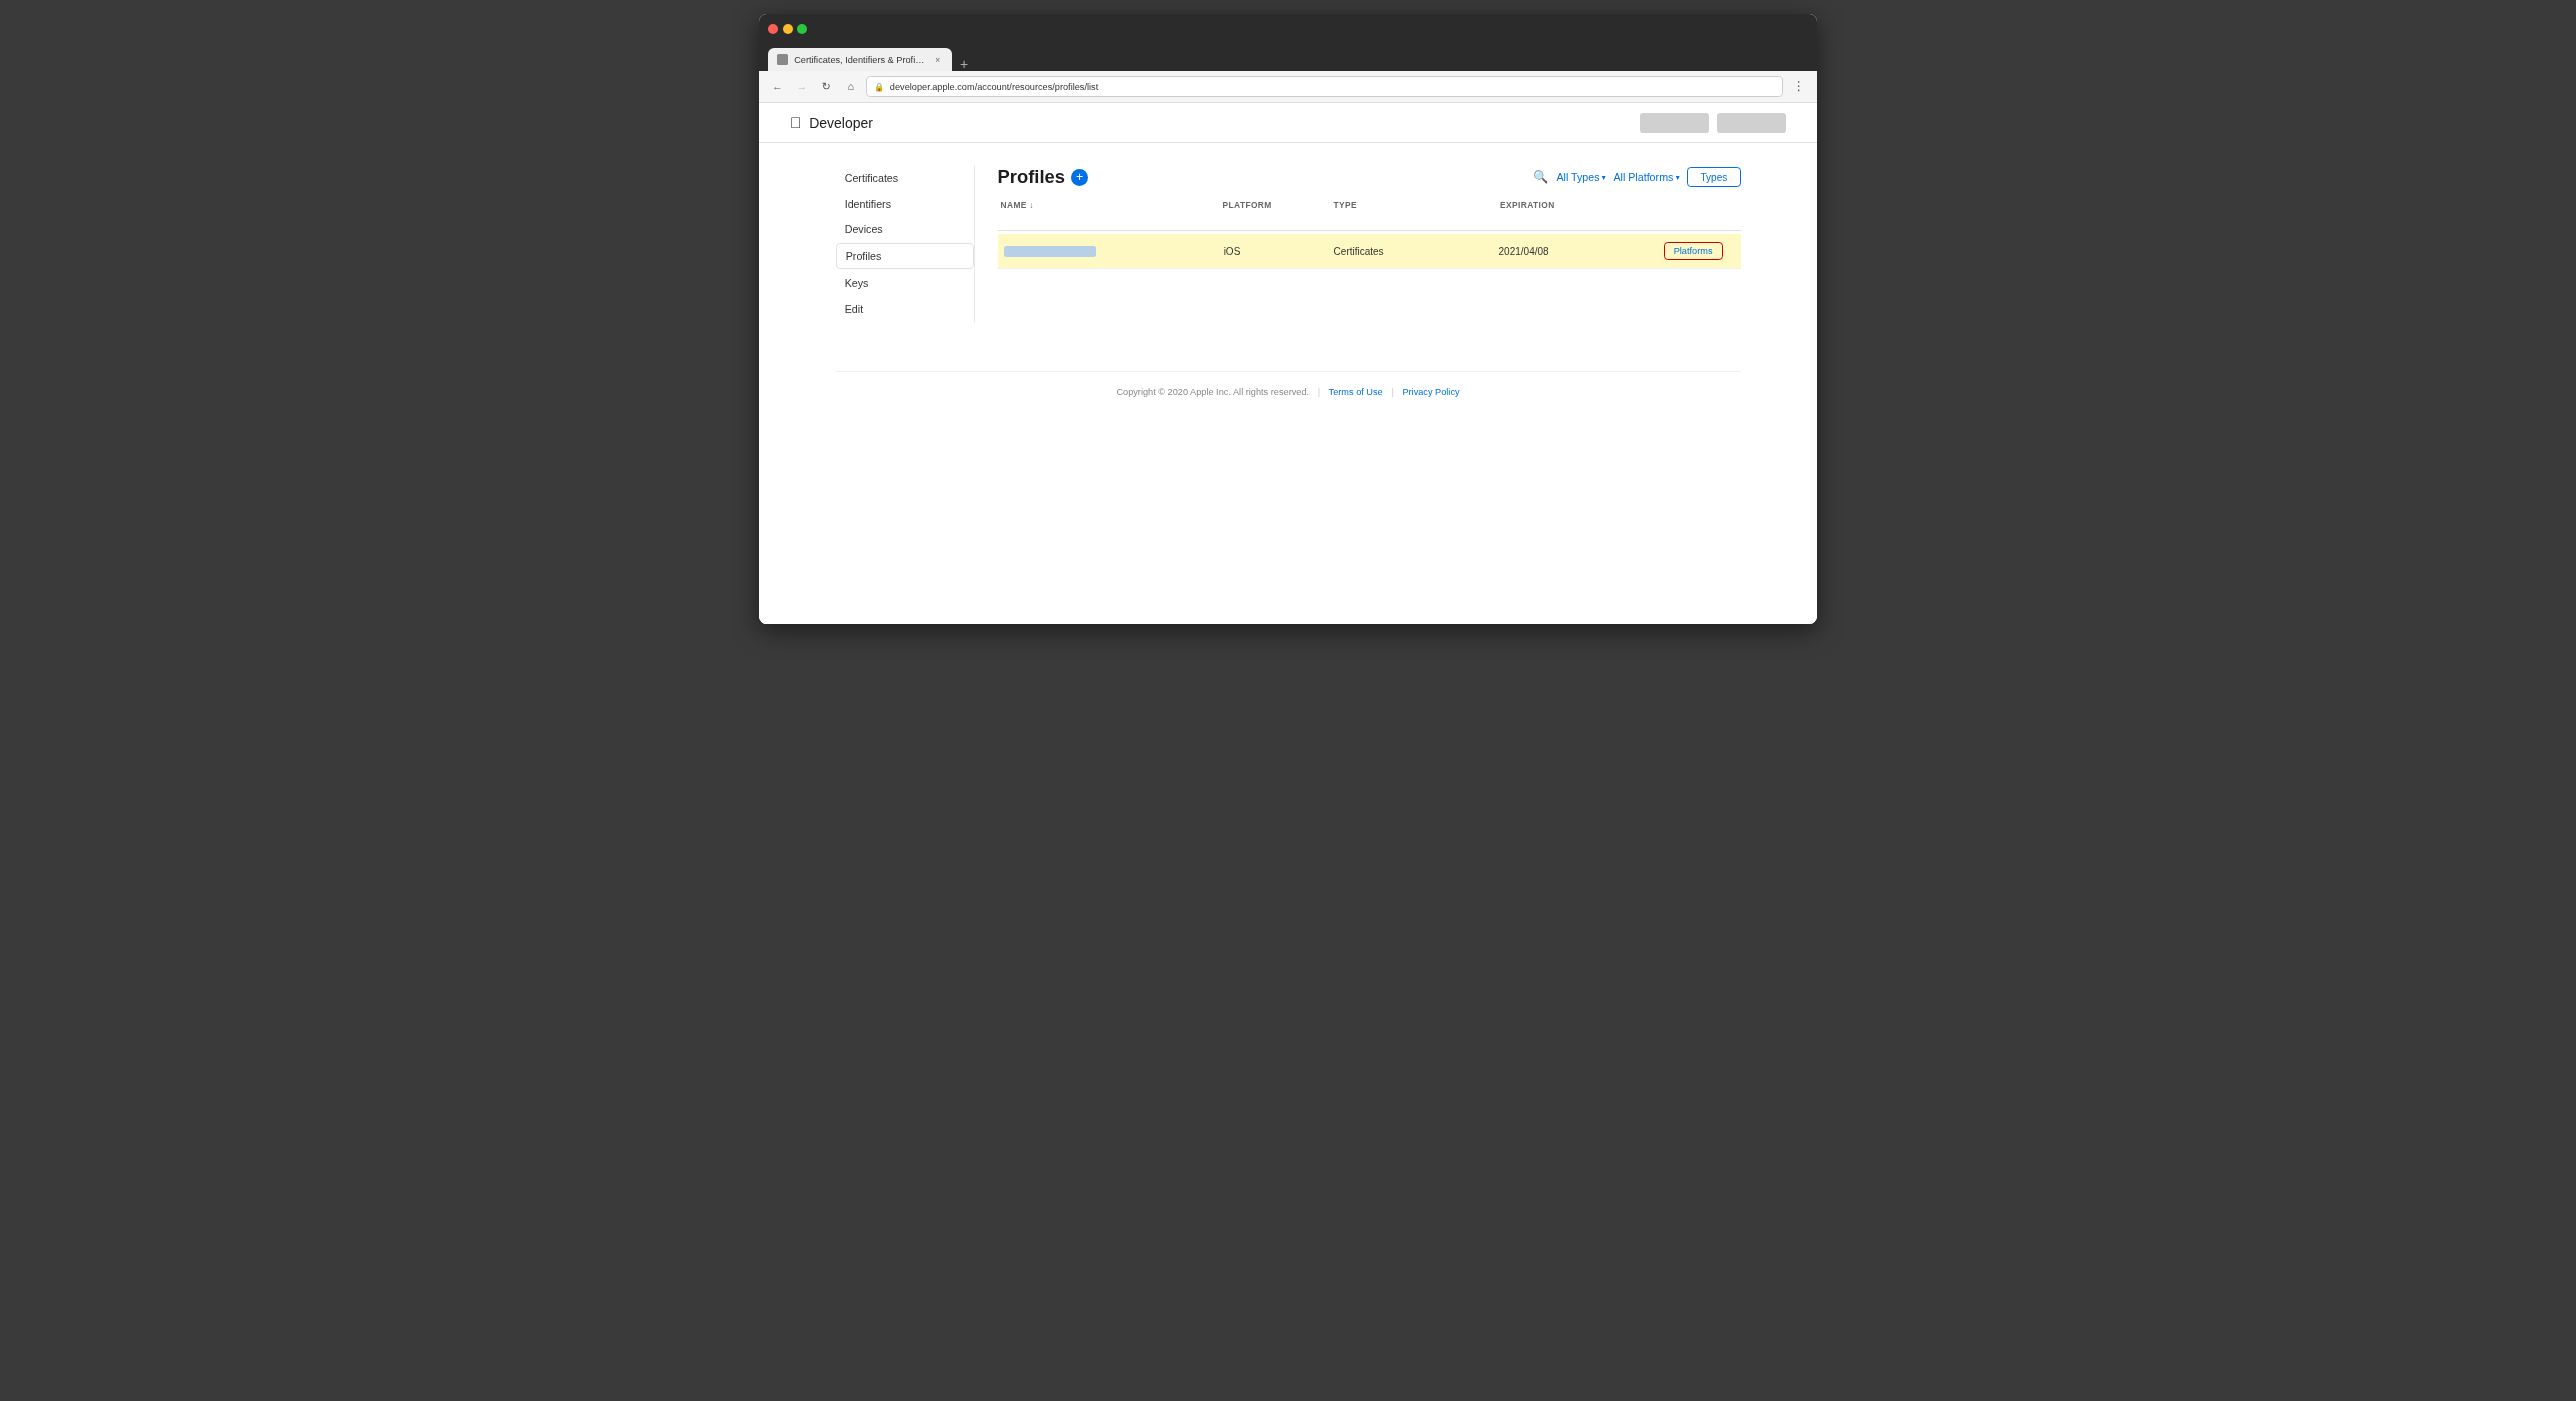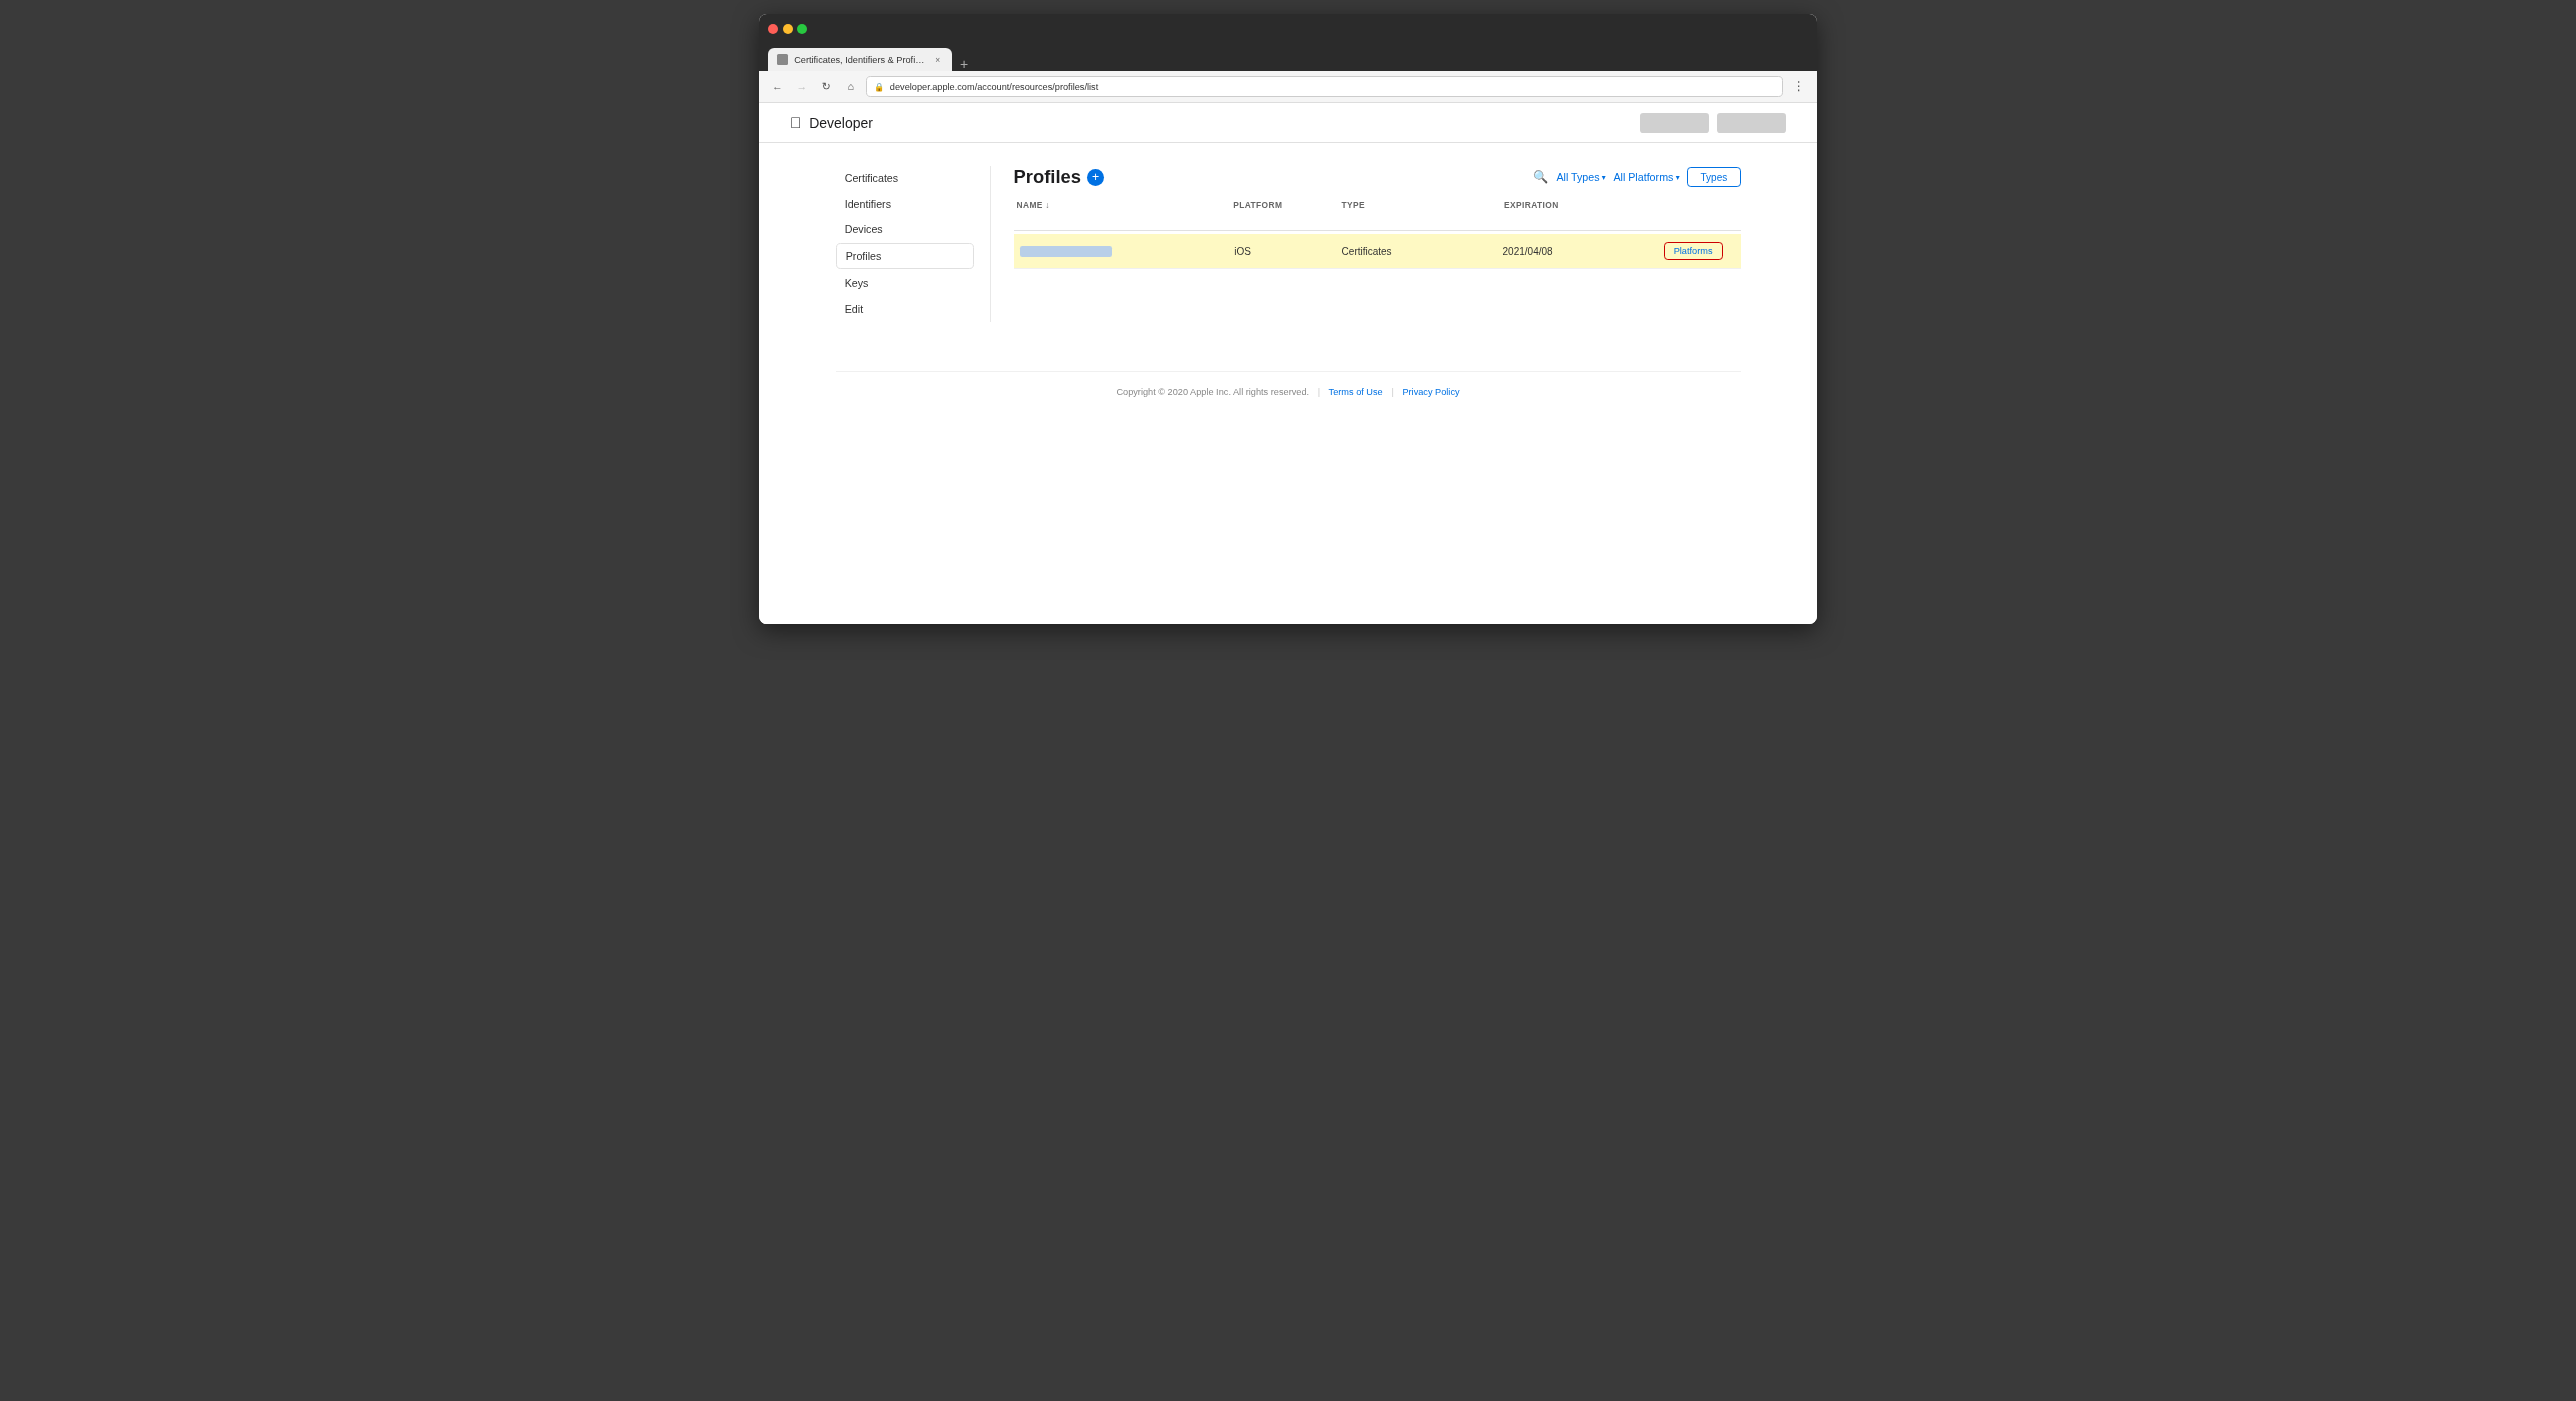--- a/index.html
+++ b/index.html
@@ -231,21 +231,21 @@
 
     .page-heading {
       font-size: 24.5px;
       font-weight: 600;
       color: #1d1d1f;
       margin-bottom: 18.4px;
     }
 
     .content-layout {
       display: flex;
-      gap: 16px;
+      gap: 0;
     }
 
     
     .sidebar {
       width: 138px;
       flex-shrink: 0;
     }
 
     .sidebar-item {
       display: block;

